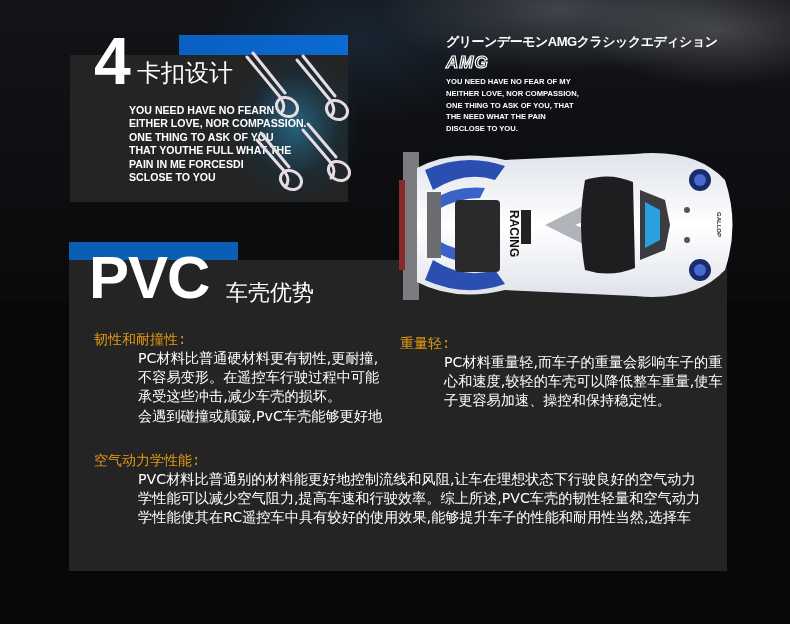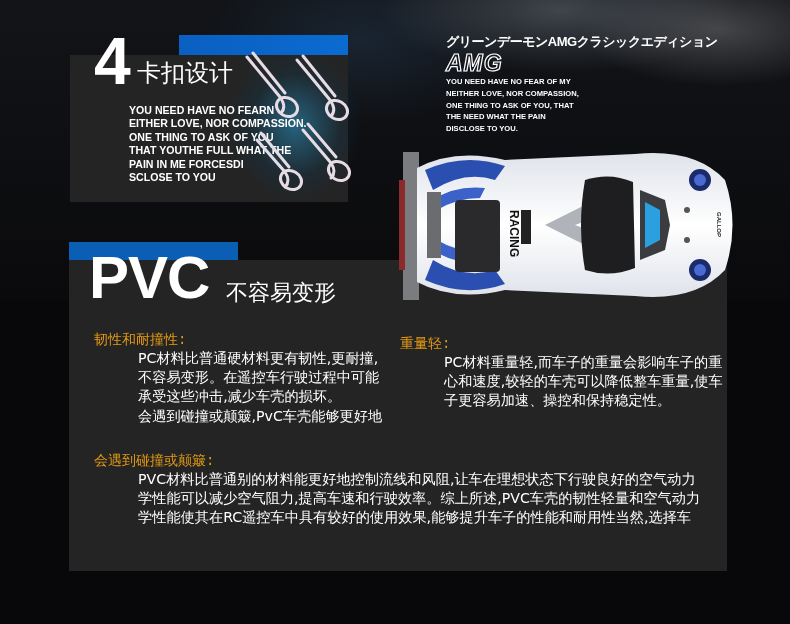--- a/index.html
+++ b/index.html
@@ -29,21 +29,21 @@
       font-family: "Liberation Sans", sans-serif; font-weight: bold; font-size: 10.6px; line-height: 13.4px; color: #fff; margin-left: 48px;
     }
     .clip-text div { white-space: nowrap; }
 
     .pins { position: absolute; left: 225px; top: 45px; width: 150px; height: 160px; }
 
     
     .amg-jp { position: absolute; left: 446px; top: 34px; font-family: "Liberation Sans", sans-serif; font-weight: bold; font-size: 13px; line-height: 16px; color: #fff; white-space: nowrap; letter-spacing: -0.5px; }
     .amg-logo {
       position: absolute; left: 446px; top: 53px; font-family: "Liberation Sans", sans-serif; font-weight: bold; font-style: italic;
-      font-size: 23px; line-height: 20px; color: transparent; -webkit-text-stroke: 1.2px #fff; letter-spacing: 1px;
+      font-size: 17px; line-height: 20px; color: transparent; -webkit-text-stroke: 1.2px #fff; letter-spacing: 1px;
     }
     .amg-text { position: absolute; left: 446px; top: 76px; font-family: "Liberation Sans", sans-serif; font-weight: bold; font-size: 7.6px; line-height: 11.8px; color: #fff; }
     .amg-text div { white-space: nowrap; }
 
     
     .main-card { position: absolute; left: 69px; top: 260px; width: 658px; height: 311px; background: #242424; }
     .pvc-blue { position: absolute; left: 69px; top: 242px; width: 169px; height: 18px; background: #0a5fb5; }
     .pvc-big { position: absolute; left: 89px; top: 248px; font-family: "Liberation Sans", sans-serif; font-weight: bold; font-size: 60px; line-height: 60px; color: #fff; letter-spacing: -1px; }
     .pvc-sub { position: absolute; left: 226px; top: 280px; font-size: 22px; line-height: 26px; color: #fff; }
 
@@ -147,21 +147,21 @@
   <circle cx="305" cy="130" r="11" fill="#1b2a6a"></circle>
   <circle cx="305" cy="130" r="6" fill="#4a6ad0"></circle>
 
   <circle cx="292" cy="70" r="3" fill="#555"></circle>
   <circle cx="292" cy="100" r="3" fill="#555"></circle>
   <text x="322" y="72" fill="#222" font-family="Liberation Sans, sans-serif" font-weight="bold" font-size="6" transform="rotate(90 322 72)">GALLOP</text>
 </svg>
 
 <div class="pvc-blue"></div>
 <div class="pvc-big">PVC</div>
-<div class="pvc-sub">不容易变形</div>
+<div class="pvc-sub">车壳优势</div>
 
 <div class="sec sec1">
   <div class="h">韧性和耐撞性:</div>
   <div class="p">
     <div>PC材料比普通硬材料更有韧性,更耐撞,</div>
     <div>不容易变形。在遥控车行驶过程中可能</div>
     <div>承受这些冲击,减少车壳的损坏。</div>
     <div>会遇到碰撞或颠簸,PvC车壳能够更好地</div>
   </div>
 </div>
@@ -169,19 +169,19 @@
 <div class="sec sec2">
   <div class="h">重量轻:</div>
   <div class="p">
     <div>PC材料重量轻,而车子的重量会影响车子的重</div>
     <div>心和速度,较轻的车壳可以降低整车重量,使车</div>
     <div>子更容易加速、操控和保持稳定性。</div>
   </div>
 </div>
 
 <div class="sec sec3">
-  <div class="h">会遇到碰撞或颠簸:</div>
+  <div class="h">空气动力学性能:</div>
   <div class="p">
     <div>PVC材料比普通别的材料能更好地控制流线和风阻,让车在理想状态下行驶良好的空气动力</div>
     <div>学性能可以减少空气阻力,提高车速和行驶效率。综上所述,PVC车壳的韧性轻量和空气动力</div>
     <div>学性能使其在RC遥控车中具有较好的使用效果,能够提升车子的性能和耐用性当然,选择车</div>
   </div>
 </div>
 
 </body></html>

